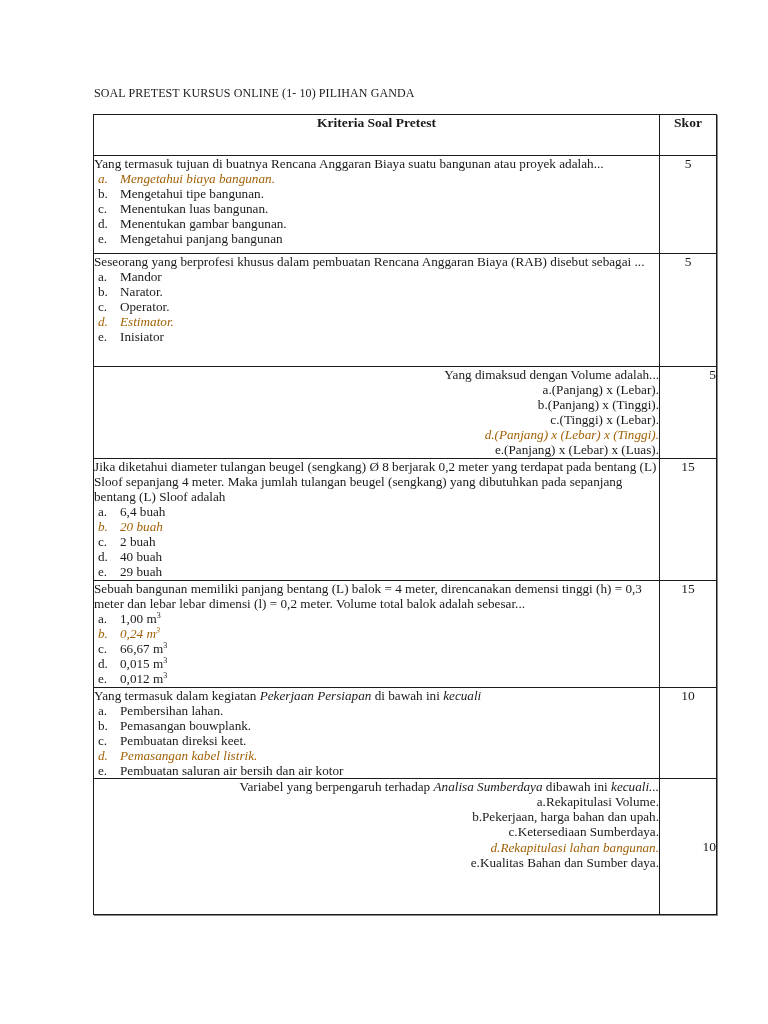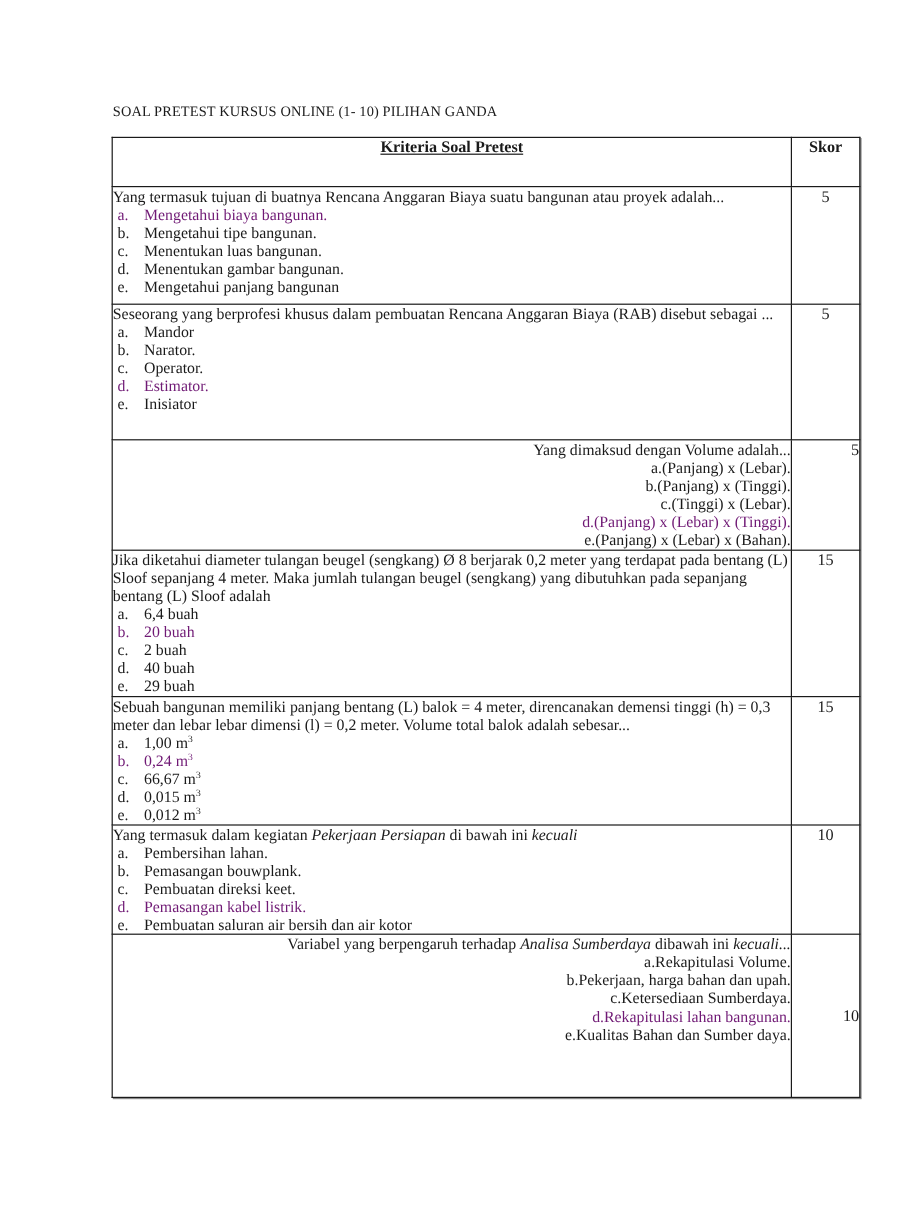--- a/index.html
+++ b/index.html
@@ -5,28 +5,28 @@
   html, body { margin: 0; padding: 0; background: #ffffff; }
   body { width: 768px; height: 1024px; position: relative; overflow: hidden;
          font-family: "Liberation Serif", "DejaVu Serif", serif; color: #1a1a1a; }
   .doc-title { position: absolute; left: 94px; top: 86px; font-size: 12px; letter-spacing: 0.1px; }
   table.quiz { position: absolute; left: 93px; top: 114px; width: 623px;
                border-collapse: collapse; table-layout: fixed; font-size: 13.2px;
                box-shadow: 1px 1px 0 #8a8a8a; }
   table.quiz td, table.quiz th { border: 1.3px solid #1a1a1a; padding: 0; vertical-align: top; }
   col.c-main { width: 566px; }
   col.c-score { width: 57px; }
-  th.h-crit { height: 40px; font-weight: bold; font-size: 13.5px; text-align: center; padding-top: 4px; vertical-align: top; text-decoration: underline; }
+  th.h-crit { height: 40px; font-weight: bold; font-size: 13.5px; text-align: center; padding-top: 4px; vertical-align: top; }
   th.h-score { font-weight: bold; font-size: 13.5px; text-align: center; vertical-align: middle; }
   td.q { padding: 0 4px 0 5px; line-height: 15.1px; }
   td.score { text-align: center; vertical-align: middle; font-size: 13.5px; }
   .q-text { display: block; }
   .opt { display: block; padding-left: 4px; white-space: nowrap; }
   .opt .letter { display: inline-block; width: 22px; }
-  .opt.correct { color: #701a75; }
+  .opt.correct { color: #a16207; font-style: italic; }
   .ital { font-style: italic; }
   sup { font-size: 8px; vertical-align: 5px; line-height: 0; }
   tr.r1 td { height: 97px; }
   tr.r2 td { height: 112px; }
   tr.r3 td { height: 89px; text-align: right; }
   tr.r4 td { height: 121px; }
   tr.r5 td { height: 106px; margin-left: 33px; }
   tr.r6 td { height: 90px; margin-left: 48px; }
   tr.r7 td { height: 135px; text-align: right; }
   tr.r7 td.q { vertical-align: top; }
@@ -79,21 +79,21 @@
     </tr>
 
     <tr class="r3">
       <td class="q">
         <span class="q-text">Yang dimaksud dengan Volume adalah...</span>
         <div>
             <span class="opt"><span class="letter">a.</span><span>(Panjang) x (Lebar).</span></span>
             <span class="opt"><span class="letter">b.</span><span>(Panjang) x (Tinggi).</span></span>
             <span class="opt"><span class="letter">c.</span><span>(Tinggi) x (Lebar).</span></span>
             <span class="opt correct"><span class="letter">d.</span><span>(Panjang) x (Lebar) x (Tinggi).</span></span>
-            <span class="opt"><span class="letter">e.</span><span>(Panjang) x (Lebar) x (Bahan).</span></span>
+            <span class="opt"><span class="letter">e.</span><span>(Panjang) x (Lebar) x (Luas).</span></span>
           </div>
       </td>
       <td class="score">5</td>
     </tr>
 
     <tr class="r4">
       <td class="q">
         <span class="q-text">Jika diketahui diameter tulangan beugel (sengkang) Ø 8 berjarak 0,2 meter yang terdapat pada bentang (L) Sloof sepanjang 4 meter. Maka jumlah tulangan beugel (sengkang) yang dibutuhkan pada sepanjang bentang (L) Sloof adalah</span>
         <div>
             <span class="opt"><span class="letter">a.</span><span>6,4 buah</span></span>

